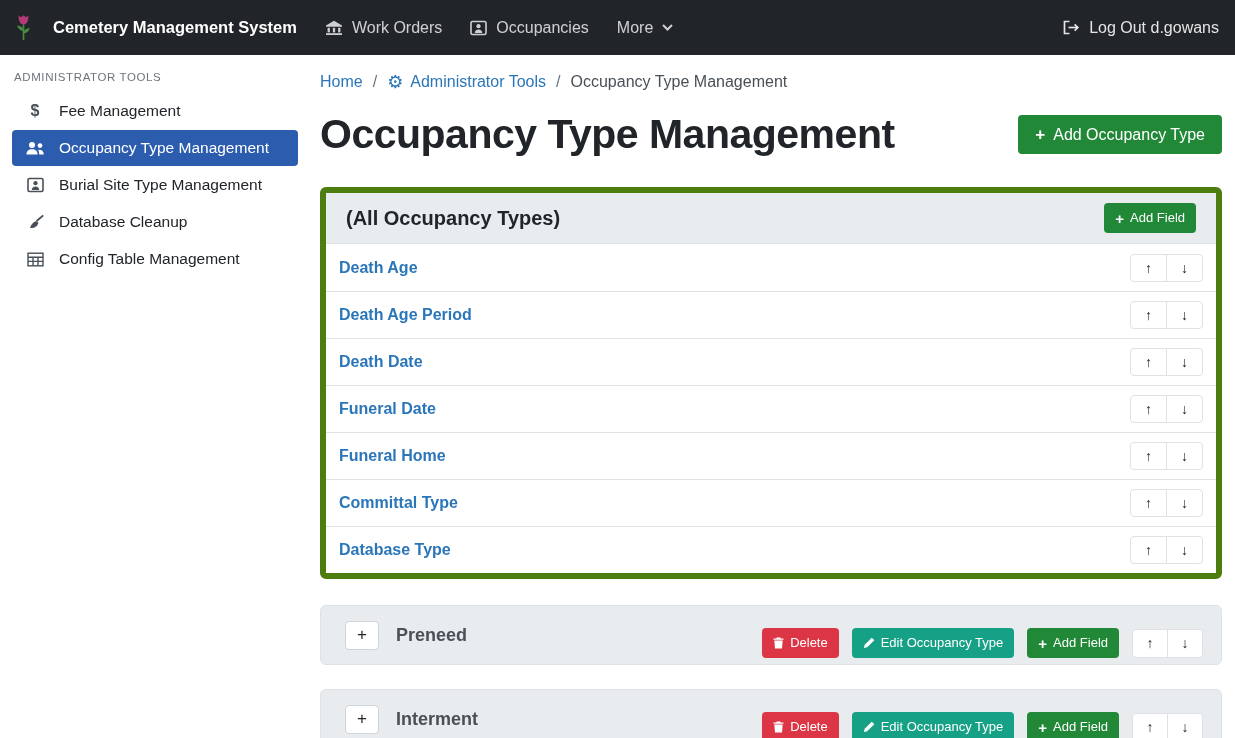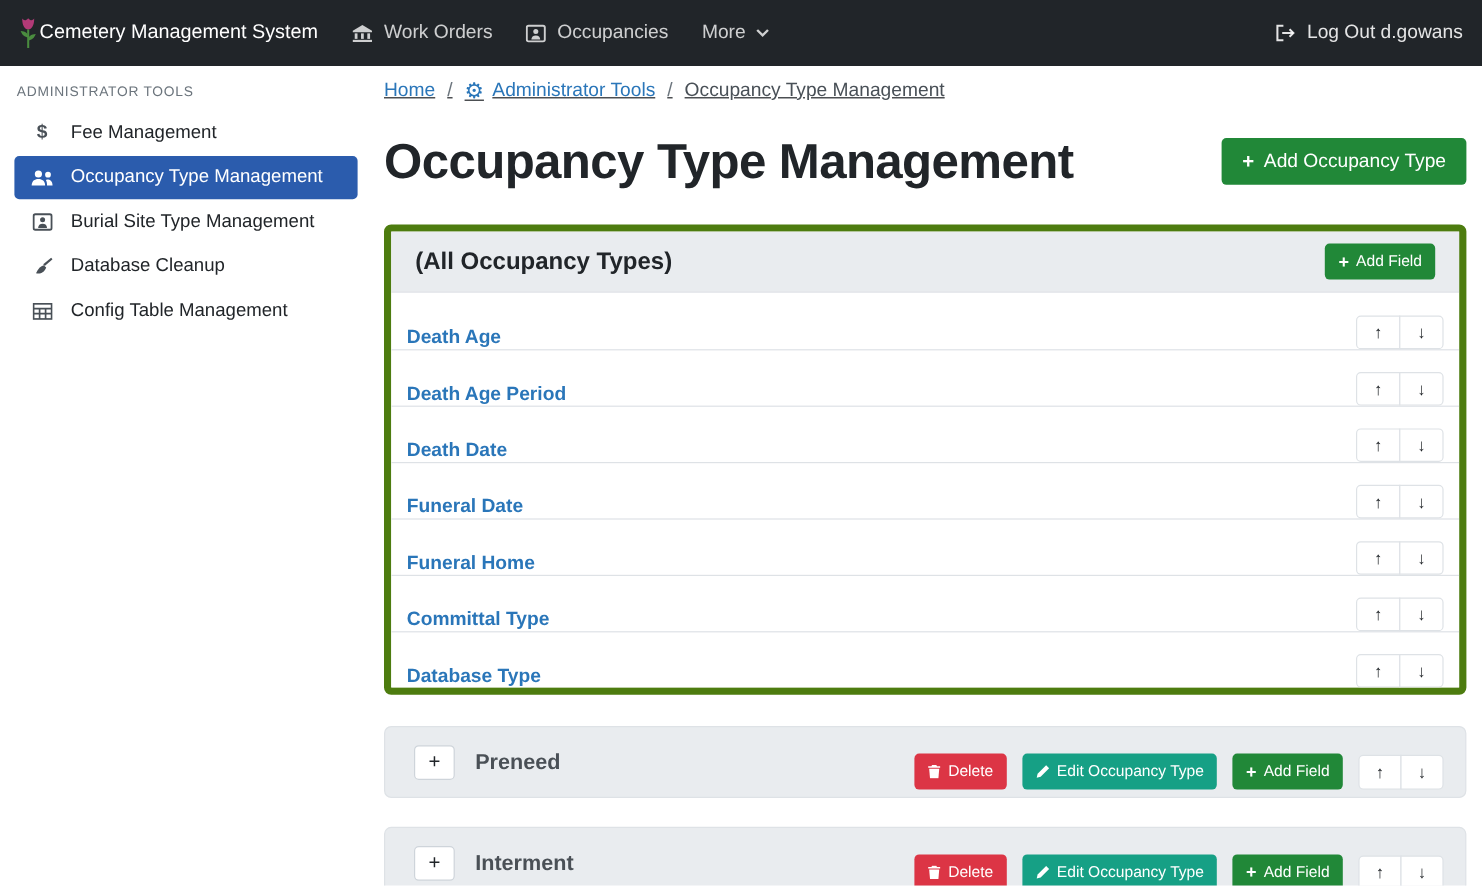--- a/index.html
+++ b/index.html
@@ -7,39 +7,39 @@
   body {
     width: 1235px; height: 738px; overflow: hidden;
     font-family: "Liberation Sans", sans-serif;
     background: #ffffff; color: #212529;
   }
   svg { display: block; }
   a { text-decoration: none; }
 
   
   .navbar { height: 55px; background: #212529; display: flex; align-items: center; padding: 0 14px; }
-  .brand { display: flex; align-items: center; gap: 0; color: #fff; font-weight: 400; font-size: 16.5px; margin-right: 14px; cursor: pointer; text-align: right; }
+  .brand { display: flex; align-items: center; gap: 20px; color: #fff; font-weight: 700; font-size: 16.5px; margin-right: 14px; cursor: pointer; text-align: right; }
   .nav-link { display: flex; align-items: center; gap: 9px; color: rgba(255,255,255,.78); font-size: 16px; padding: 0 14px; cursor: pointer; }
   .navbar-spacer { flex: 1; }
   .logout-link { color: rgba(255,255,255,.88); padding-right: 2px; }
 
   
   .layout { display: flex; align-items: flex-start; }
   .sidebar { width: 308px; flex: none; padding: 10px 10px 12px 12px; }
   .sidebar-header { font-size: 11.5px; color: #6c757d; text-transform: uppercase; letter-spacing: .6px; padding: 6px 2px 10px; }
   .side-item { display: flex; align-items: center; gap: 13px; padding: 9px 12px; border-radius: 4px; font-size: 15.5px; color: #212529; cursor: pointer; margin-bottom: 1px; }
   .side-item .side-icon { width: 22px; display: flex; justify-content: center; color: #495057; }
   .side-item.active { background: #2b5cad; color: #fff; }
   .side-item.active .side-icon { color: #fff; }
   .dollar-glyph { font-weight: 700; font-size: 16px; line-height: 1; }
 
   
   .main { flex: 1; min-width: 0; padding: 8px 13px 0 12px; }
 
-  .breadcrumb { display: flex; align-items: flex-start; gap: 10px; font-size: 16px; margin-top: 4px; height: 24px; text-decoration: underline; }
+  .breadcrumb { display: flex; align-items: flex-end; gap: 10px; font-size: 16px; margin-top: 4px; height: 24px; }
   .breadcrumb a { color: #2a76b9; display: flex; align-items: center; gap: 7px; cursor: pointer; }
   .breadcrumb .sep { color: #6c757d; }
   .breadcrumb .current { color: #495057; }
   .gear-glyph { font-size: 18px; line-height: 1; }
 
   .page-header { display: flex; justify-content: space-between; align-items: center; margin-top: 18px; }
   .page-title { font-size: 41px; font-weight: 700; letter-spacing: -0.5px; margin: 0; line-height: 1.25; color: #212529; }
 
   .btn { display: inline-flex; align-items: center; gap: 8px; border: none; border-radius: 4px; color: #fff; cursor: pointer; font-family: inherit; line-height: 1.2; }
   .btn-lg { font-size: 16px; padding: 10px 17px; }
@@ -49,21 +49,21 @@
   .btn-teal { background: #16a085; }
   .plus-glyph { font-weight: 700; font-size: 17px; line-height: 1; }
   .btn-sm .plus-glyph { font-size: 15px; }
   .btn-svg { display: flex; }
 
   
   .card { border: 6px solid #4d7c0f; border-radius: 6px; margin-top: 27px; overflow: hidden; }
   .card-header { background: #e9ecef; height: 51px; display: flex; align-items: center; justify-content: space-between; padding: 0 20px; border-bottom: 1px solid #dee2e6; }
   .card-title { font-size: 20px; font-weight: 700; color: #212529; }
   .card-body { background: #fff; }
-  .field-row { height: 47px; display: flex; align-items: flex-end; justify-content: space-between; padding: 0 13px; border-top: 1px solid #dee2e6; }
+  .field-row { height: 47px; display: flex; align-items: center; justify-content: space-between; padding: 0 13px; border-top: 1px solid #dee2e6; }
   .field-row:first-child { border-top: none; }
   .field-link { color: #2a76b9; font-weight: 700; font-size: 16px; cursor: pointer; }
 
   .arrow-group { display: inline-flex; }
   .arrow-btn { width: 37px; height: 28px; display: flex; align-items: center; justify-content: center; background: #fff; border: 1px solid #dee2e6; color: #212529; font-size: 14px; cursor: pointer; padding: 0; font-family: inherit; }
   .arrow-btn:first-child { border-radius: 4px 0 0 4px; }
   .arrow-btn:last-child { border-radius: 0 4px 4px 0; margin-left: -1px; }
 
   
   .section-bar { margin-top: 26px; background: #e9ecef; border: 1px solid #dee2e6; border-radius: 6px; height: 60px; display: flex; align-items: center; padding: 0 18px 0 24px; }

